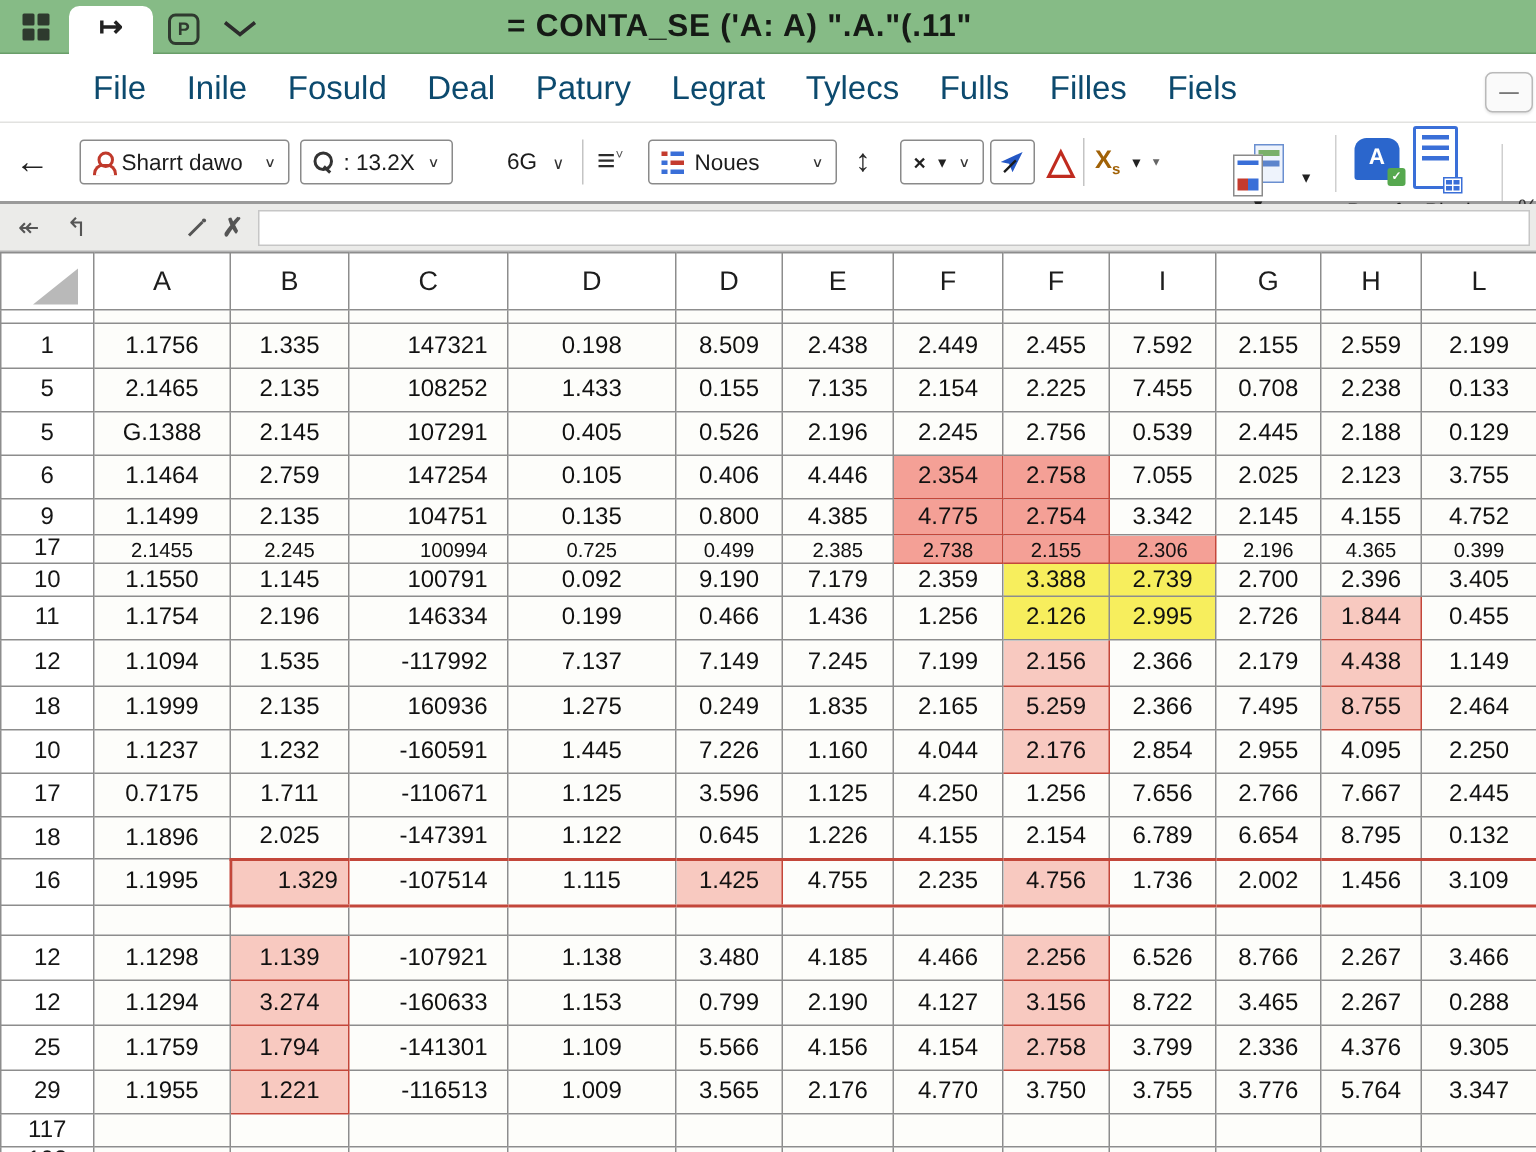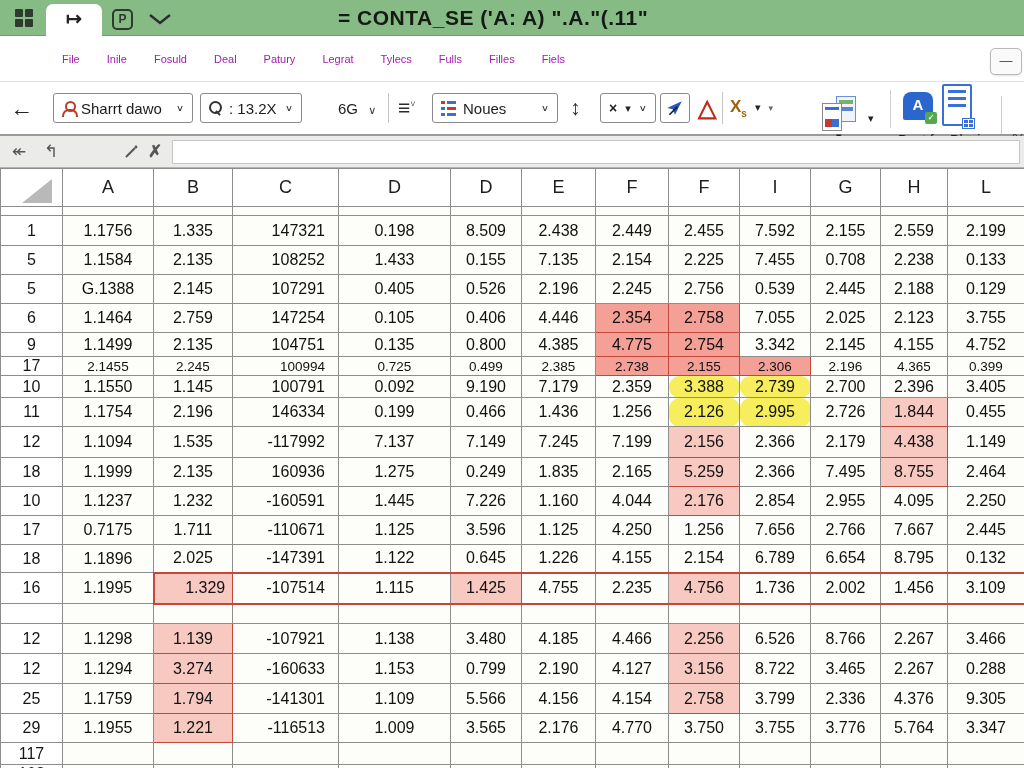--- a/index.html
+++ b/index.html
@@ -18,21 +18,21 @@
               line-height:30px; color:#222; }
   #p-icon { left:112px; top:9px; width:21px; height:21px; border:2px solid #2f3a2f; border-radius:5px;
             font-size:12px; font-weight:bold; text-align:center; line-height:17px; color:#2f3a2f; }
   #title-chevron { left:147px; top:12px; }
   #formula-title { left:338px; top:0; height:35px; line-height:35px; font-size:21px;
                    font-weight:600; letter-spacing:.5px; color:#151a15; white-space:nowrap; }
 
   
   #menubar { top:36px; height:46px; background:#fff; border-bottom:1px solid #e2e2e0; }
   #menu-items { position:absolute; left:62px; top:0; height:100%; display:flex;
-                align-items:center; gap:27px; font-size:11px; color:#a21caf; }
+                align-items:center; gap:27px; font-size:22px; color:#0c4a6e; }
   #min-btn { position:absolute; left:990px; top:12px; width:32px; height:27px; background:#fafafa;
              border:1px solid #b9b9b9; border-radius:5px; box-shadow:0 1px 2px rgba(0,0,0,.12);
              text-align:center; line-height:23px; font-size:13px; color:#444; }
 
   
   #toolbar { top:82px; height:54px; background:#fff; border-bottom:2px solid #9a9a9a; }
   .tool { position:absolute; top:50%; transform:translateY(-50%); }
   .combo { height:30px; border:1px solid #8a8a8a; border-radius:3px; background:#fff;
            display:flex; align-items:center; padding:0 8px; font-size:15px; gap:7px; }
   .chev { font-size:11px; color:#333; transform:scaleY(.8); margin-left:auto; }
@@ -107,21 +107,21 @@
   th, td { border:1px solid #8d8d8d; overflow:hidden; white-space:nowrap; background:#fdfdfa; }
   thead th { height:38px; font-weight:400; font-size:18px; color:#1d1d1d; background:#fff; }
   tbody th { font-weight:400; font-size:16px; color:#161616; text-align:center; background:#fff; }
   td { font-size:16px; text-align:center; color:#111; }
   td:nth-of-type(3) { text-align:right; padding-right:13px; }
   tr.compact td { font-size:13.5px; }
   #corner-tri { width:0; height:0; border-left:30px solid transparent;
                 border-bottom:24px solid #b9b9b9; margin:7px 10px 0 auto; }
   td.hl-red      { background:var(--hl-red);      border:1px solid var(--red-border); }
   td.hl-lightred { background:var(--hl-lightred); border:1px solid var(--red-border); }
-  td.hl-yellow   { background:var(--hl-yellow);border-radius:11px; }
+  td.hl-yellow   { background:var(--hl-yellow); }
   tr.outlined td:nth-of-type(n+2) { border-top:2px solid var(--red-border); border-bottom:2px solid var(--red-border); }
   tr.outlined td:nth-of-type(2)   { border-left:2px solid var(--red-border);padding-left:24px; }
   tr.outlined td:nth-of-type(12)  { border-right:2px solid var(--red-border); }
 </style>
 </head>
 <body>
 
 <div class="band" id="titlebar">
   <span class="tb-abs" id="grid-glyph">
       <i></i>
@@ -339,21 +339,21 @@
           <td>2.438</td>
           <td>2.449</td>
           <td>2.455</td>
           <td>7.592</td>
           <td>2.155</td>
           <td>2.559</td>
           <td>2.199</td>
         </tr>
         <tr style="height: 29px;">
           <th>5</th>
-          <td>1.1584</td>
+          <td>2.1465</td>
           <td>2.135</td>
           <td>108252</td>
           <td>1.433</td>
           <td>0.155</td>
           <td>7.135</td>
           <td>2.154</td>
           <td>2.225</td>
           <td>7.455</td>
           <td>0.708</td>
           <td>2.238</td>

